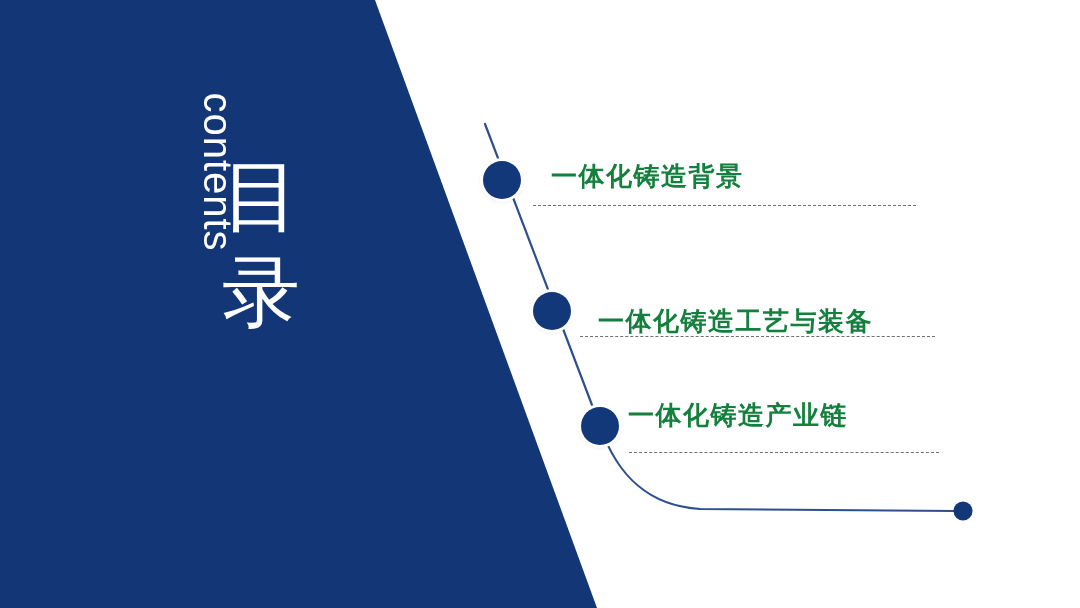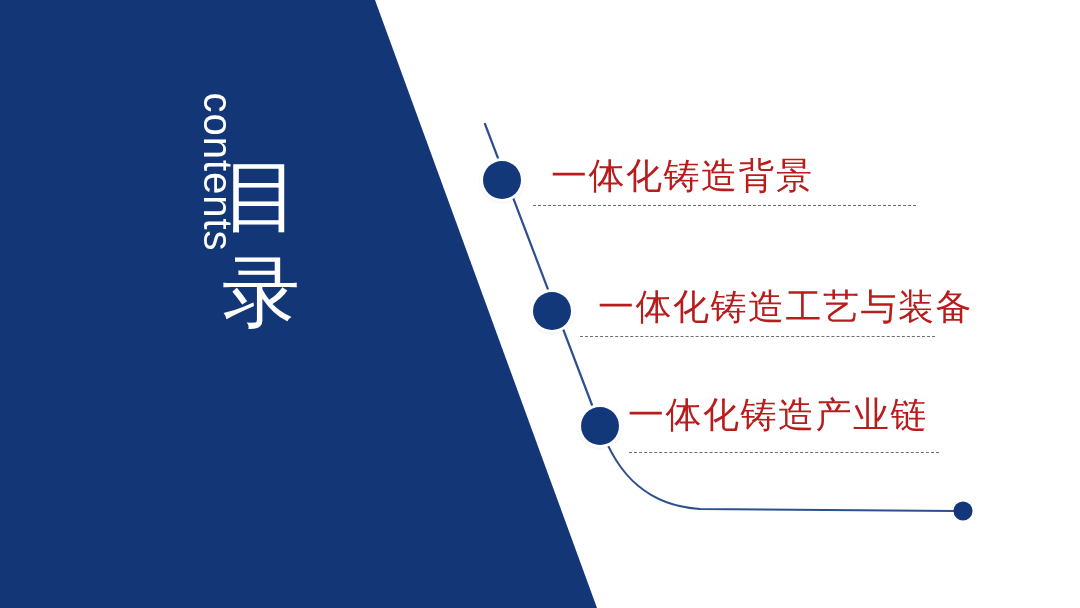--- a/index.html
+++ b/index.html
@@ -87,40 +87,40 @@
   .toc-dot {
     position: absolute;
     width: 38px;
     height: 38px;
     border-radius: 50%;
     background: #13387a;
     box-shadow: 0 0 0 3px #ffffff, 0 1px 5px rgba(0,0,0,0.28);
   }
   .toc-label {
     position: absolute;
-    color: #b91c1c;
-    font-size: 36px;
+    color: #15803d;
+    font-size: 26px;
     line-height: 34px;
     letter-spacing: 1.5px;
     white-space: nowrap;
-    font-weight: 400;
+    font-weight: 700;
   }
   .toc-rule {
     position: absolute;
     height: 0;
     border-top: 1.6px dashed #6f6f6f;
   }
 
   
   .item1 .toc-dot  { left: 483px; top: 161px; }
   .item1 .toc-label{ left: 551px; top: 159px; }
   .item1 .toc-rule { left: 533px; top: 205px; width: 383px; }
   
   .item2 .toc-dot  { left: 533px; top: 292px; }
-  .item2 .toc-label{ left: 598px; top: 290px; }
+  .item2 .toc-label{ left: 598px; top: 304px; }
   .item2 .toc-rule { left: 580px; top: 336px; width: 355px; }
   
   .item3 .toc-dot  { left: 581px; top: 407px; }
   .item3 .toc-label{ left: 628px; top: 398px; }
   .item3 .toc-rule { left: 629px; top: 452px; width: 310px; }
 </style>
 </head>
 <body>
 
 <div id="slide">

